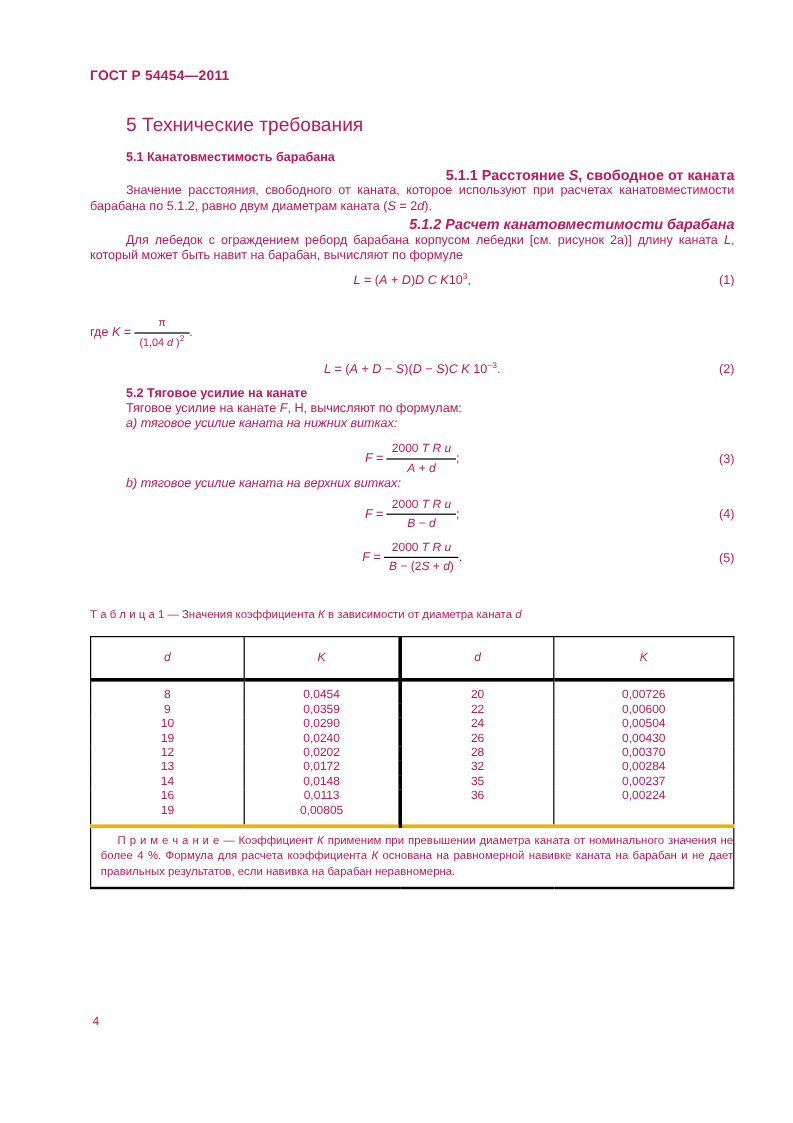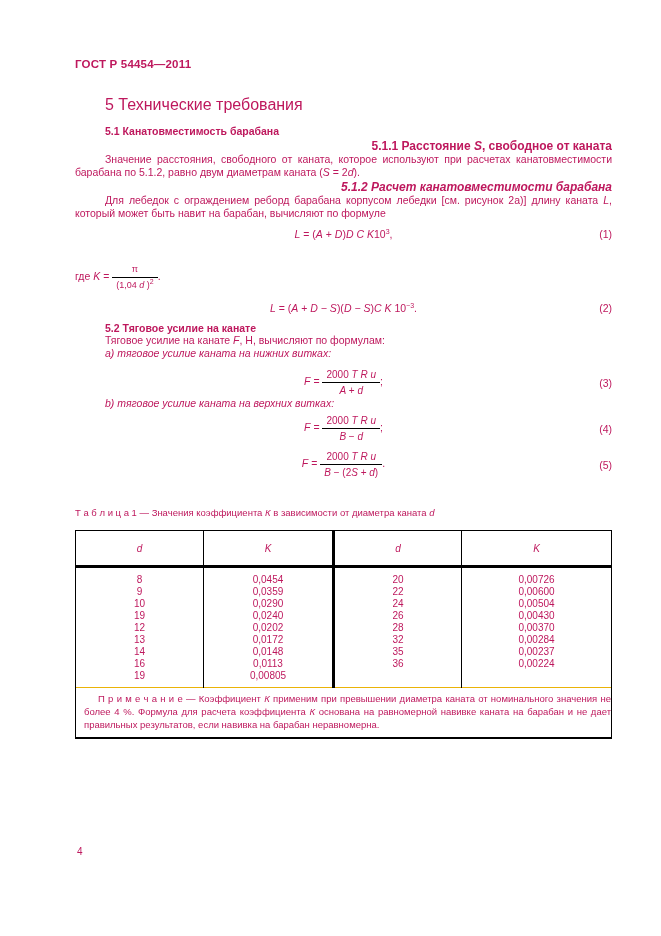--- a/index.html
+++ b/index.html
@@ -47,21 +47,21 @@
     height:32px;text-align:center;vertical-align:middle;
   }
   table.data td{
     font-size:10px;line-height:12px;text-align:center;padding:0;
     border-left:1px solid #000;border-right:1px solid #000;
   }
   table.data .thick-right{border-right-width:3px;}
   table.data tbody tr:first-child td{padding-top:6px;}
   table.data tbody tr:last-child td{padding-bottom:5px;}
   table.data .note-cell{
-    border-top:1px solid #eab308;
+    border-top:3px solid #eab308;
     font-size:9.5px;line-height:13px;text-align:justify;
     padding:4px 0 6px 8px;text-indent:14px;
   }
   .page-number{position:absolute;left:77px;top:846px;font-size:10px;}
 </style>
 </head>
 <body>
 
 <div class="page">
   <div class="content">

